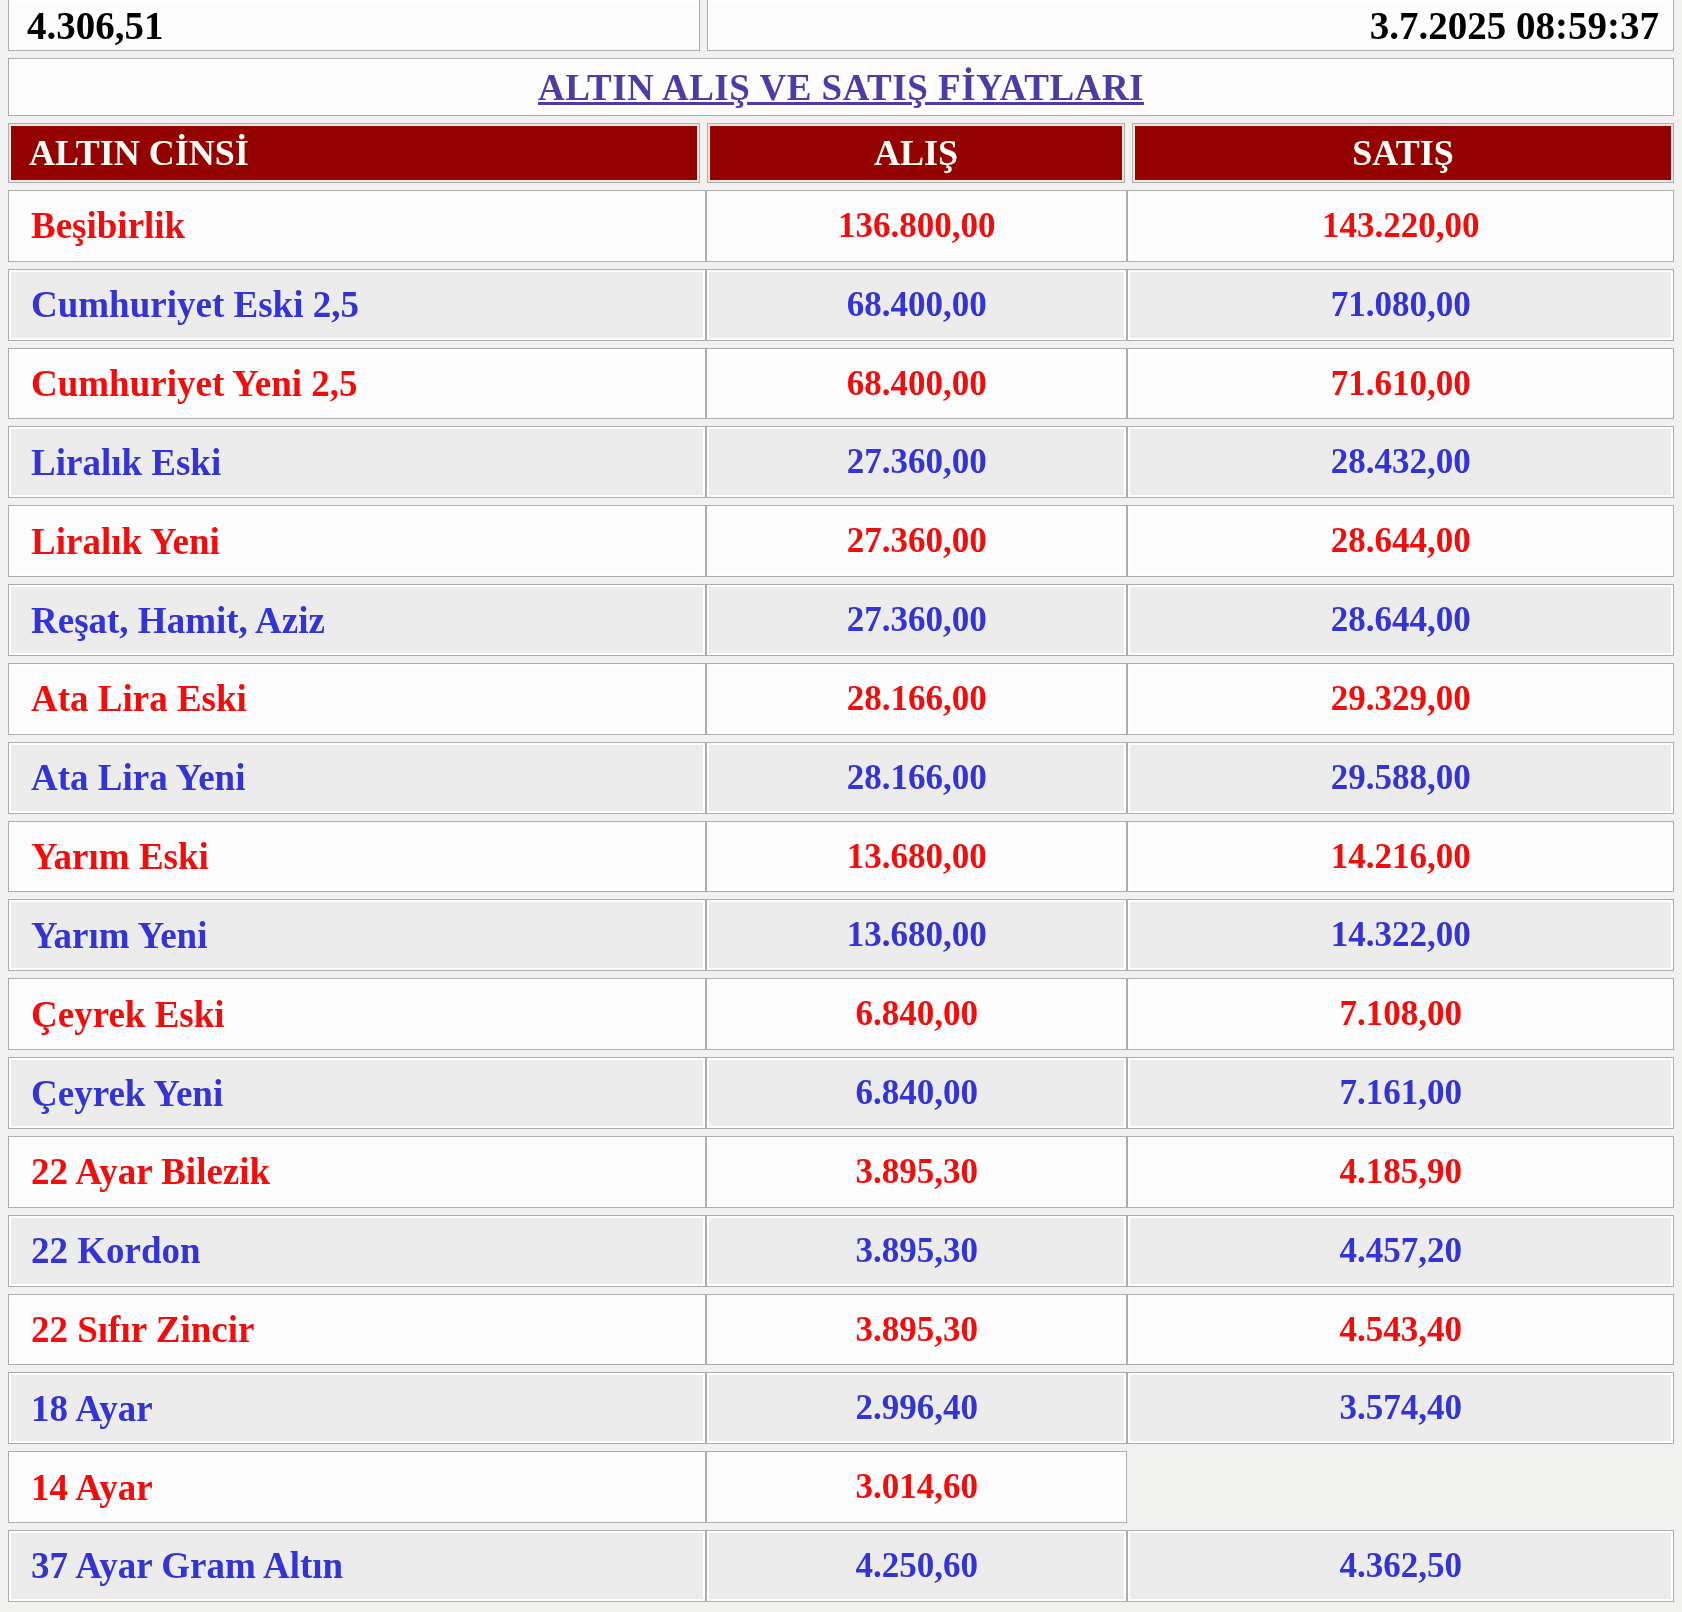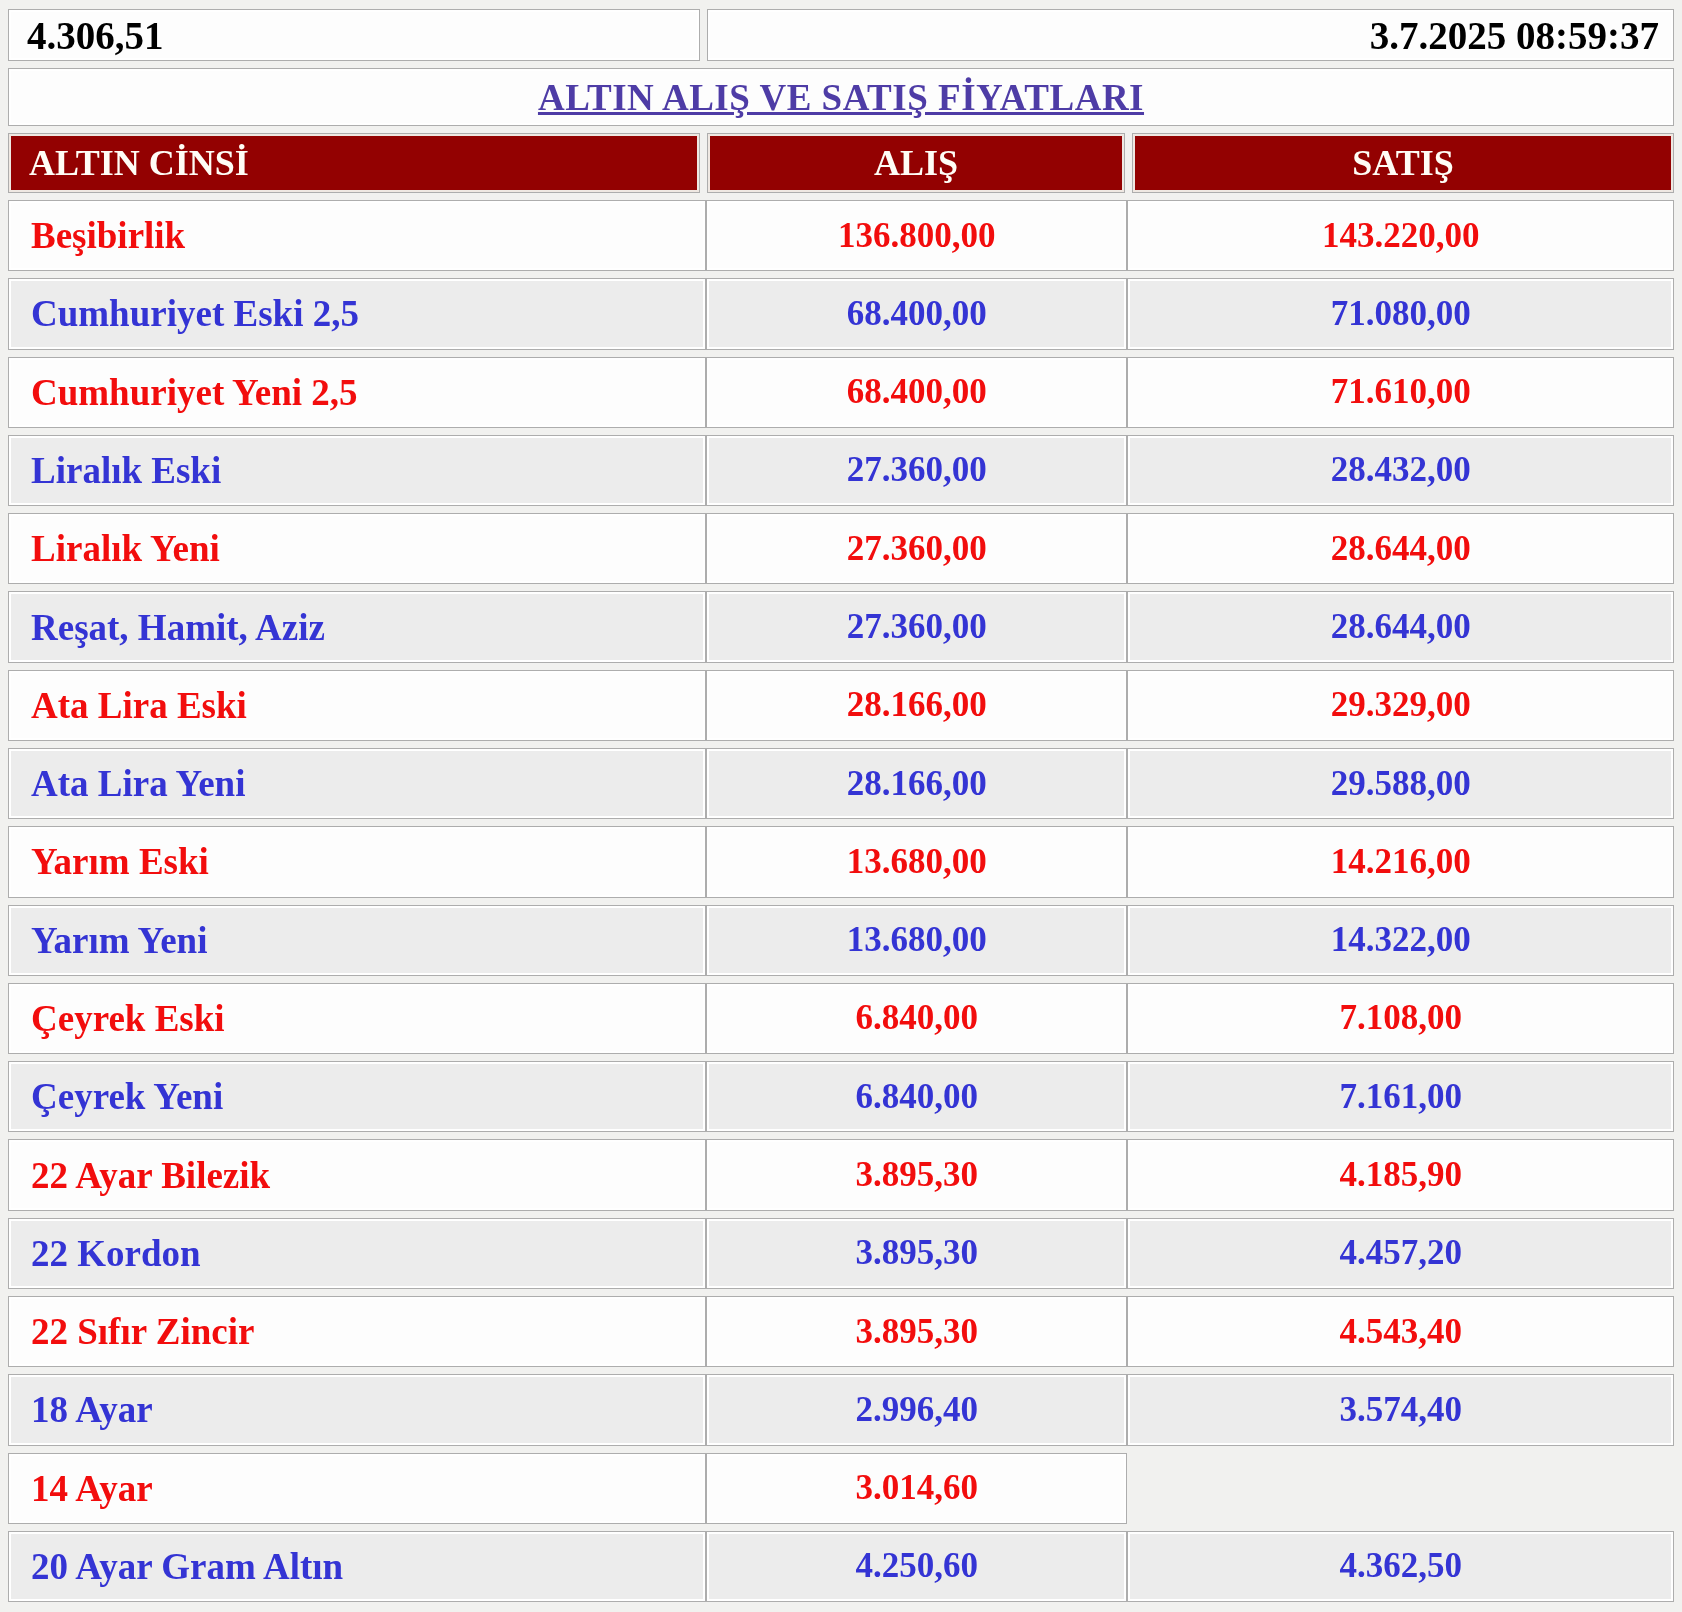--- a/index.html
+++ b/index.html
@@ -1,18 +1,18 @@
 <!DOCTYPE html>
 <html><head>
 <meta charset="utf-8">
 <style>
   html,body{margin:0;padding:0;background:#f1f1ef;}
   .page{
     width:1682px;height:1612px;box-sizing:border-box;
-    padding:12px 8px 10px 8px;
+    padding:2px 8px 10px 8px;
     display:flex;flex-direction:column;gap:7px;
     background:#f1f1ef;
     font-family:"Liberation Serif","DejaVu Serif",serif;
     font-weight:bold;
     overflow:hidden;
   }
   .bar{display:grid;gap:7px;flex:none;}
   .topbar{grid-template-columns:692fr 967fr;height:52px;margin-top:-3px;}
   .titlebar{grid-template-columns:1fr;height:58px;}
   .headrow{grid-template-columns:692fr 418fr 542fr;height:60px;}
@@ -150,19 +150,19 @@
     <div class="row">
       <div class="cell name">18 Ayar</div>
       <div class="cell val">2.996,40</div>
       <div class="cell val">3.574,40</div>
     </div>
     <div class="row">
       <div class="cell name">14 Ayar</div>
       <div class="cell val">3.014,60</div>
     </div>
     <div class="row">
-      <div class="cell name">20 Ayar Gram Altın</div>
+      <div class="cell name">37 Ayar Gram Altın</div>
       <div class="cell val">4.250,60</div>
       <div class="cell val">4.362,50</div>
     </div>
   </div>
 
 </div>
 
 </body></html>

